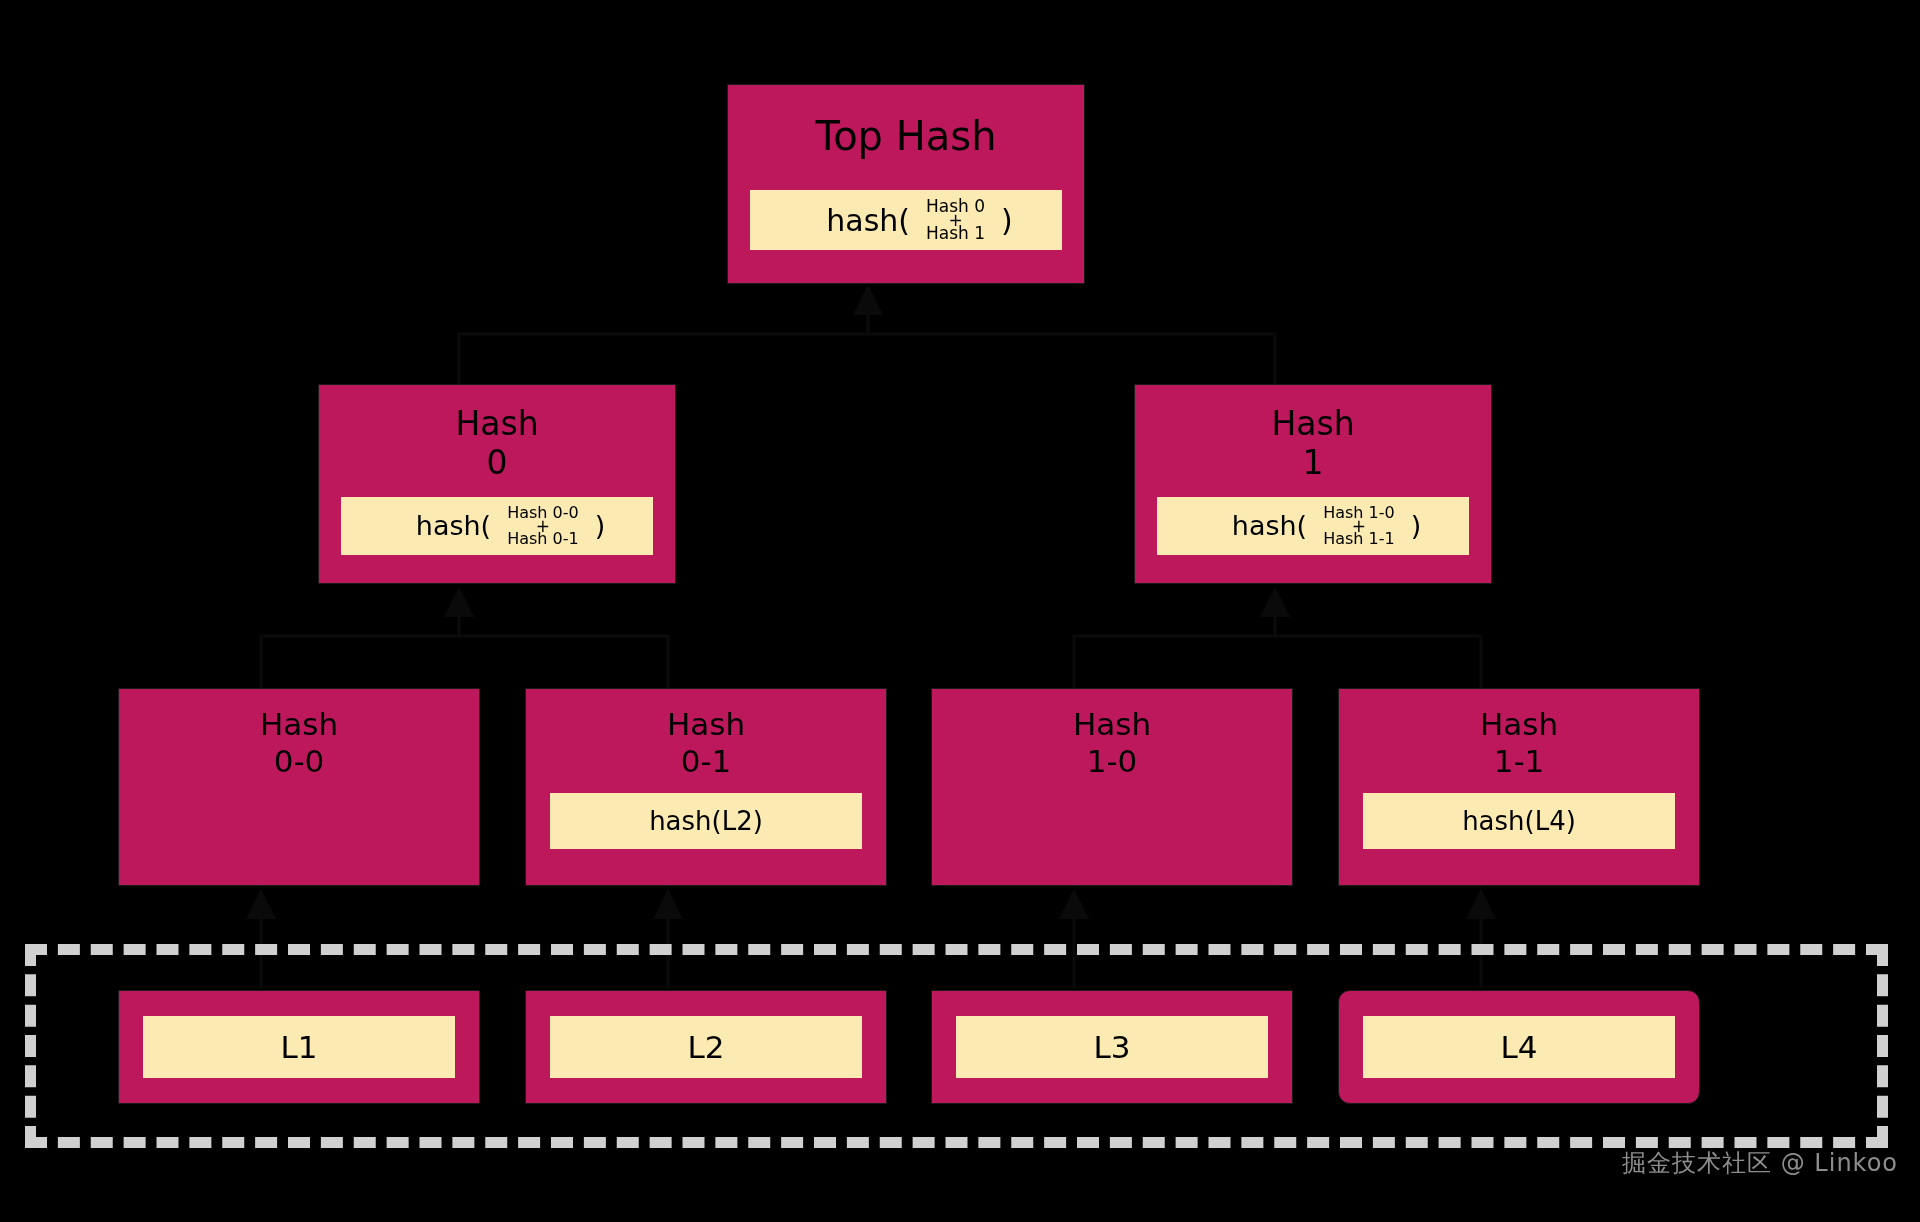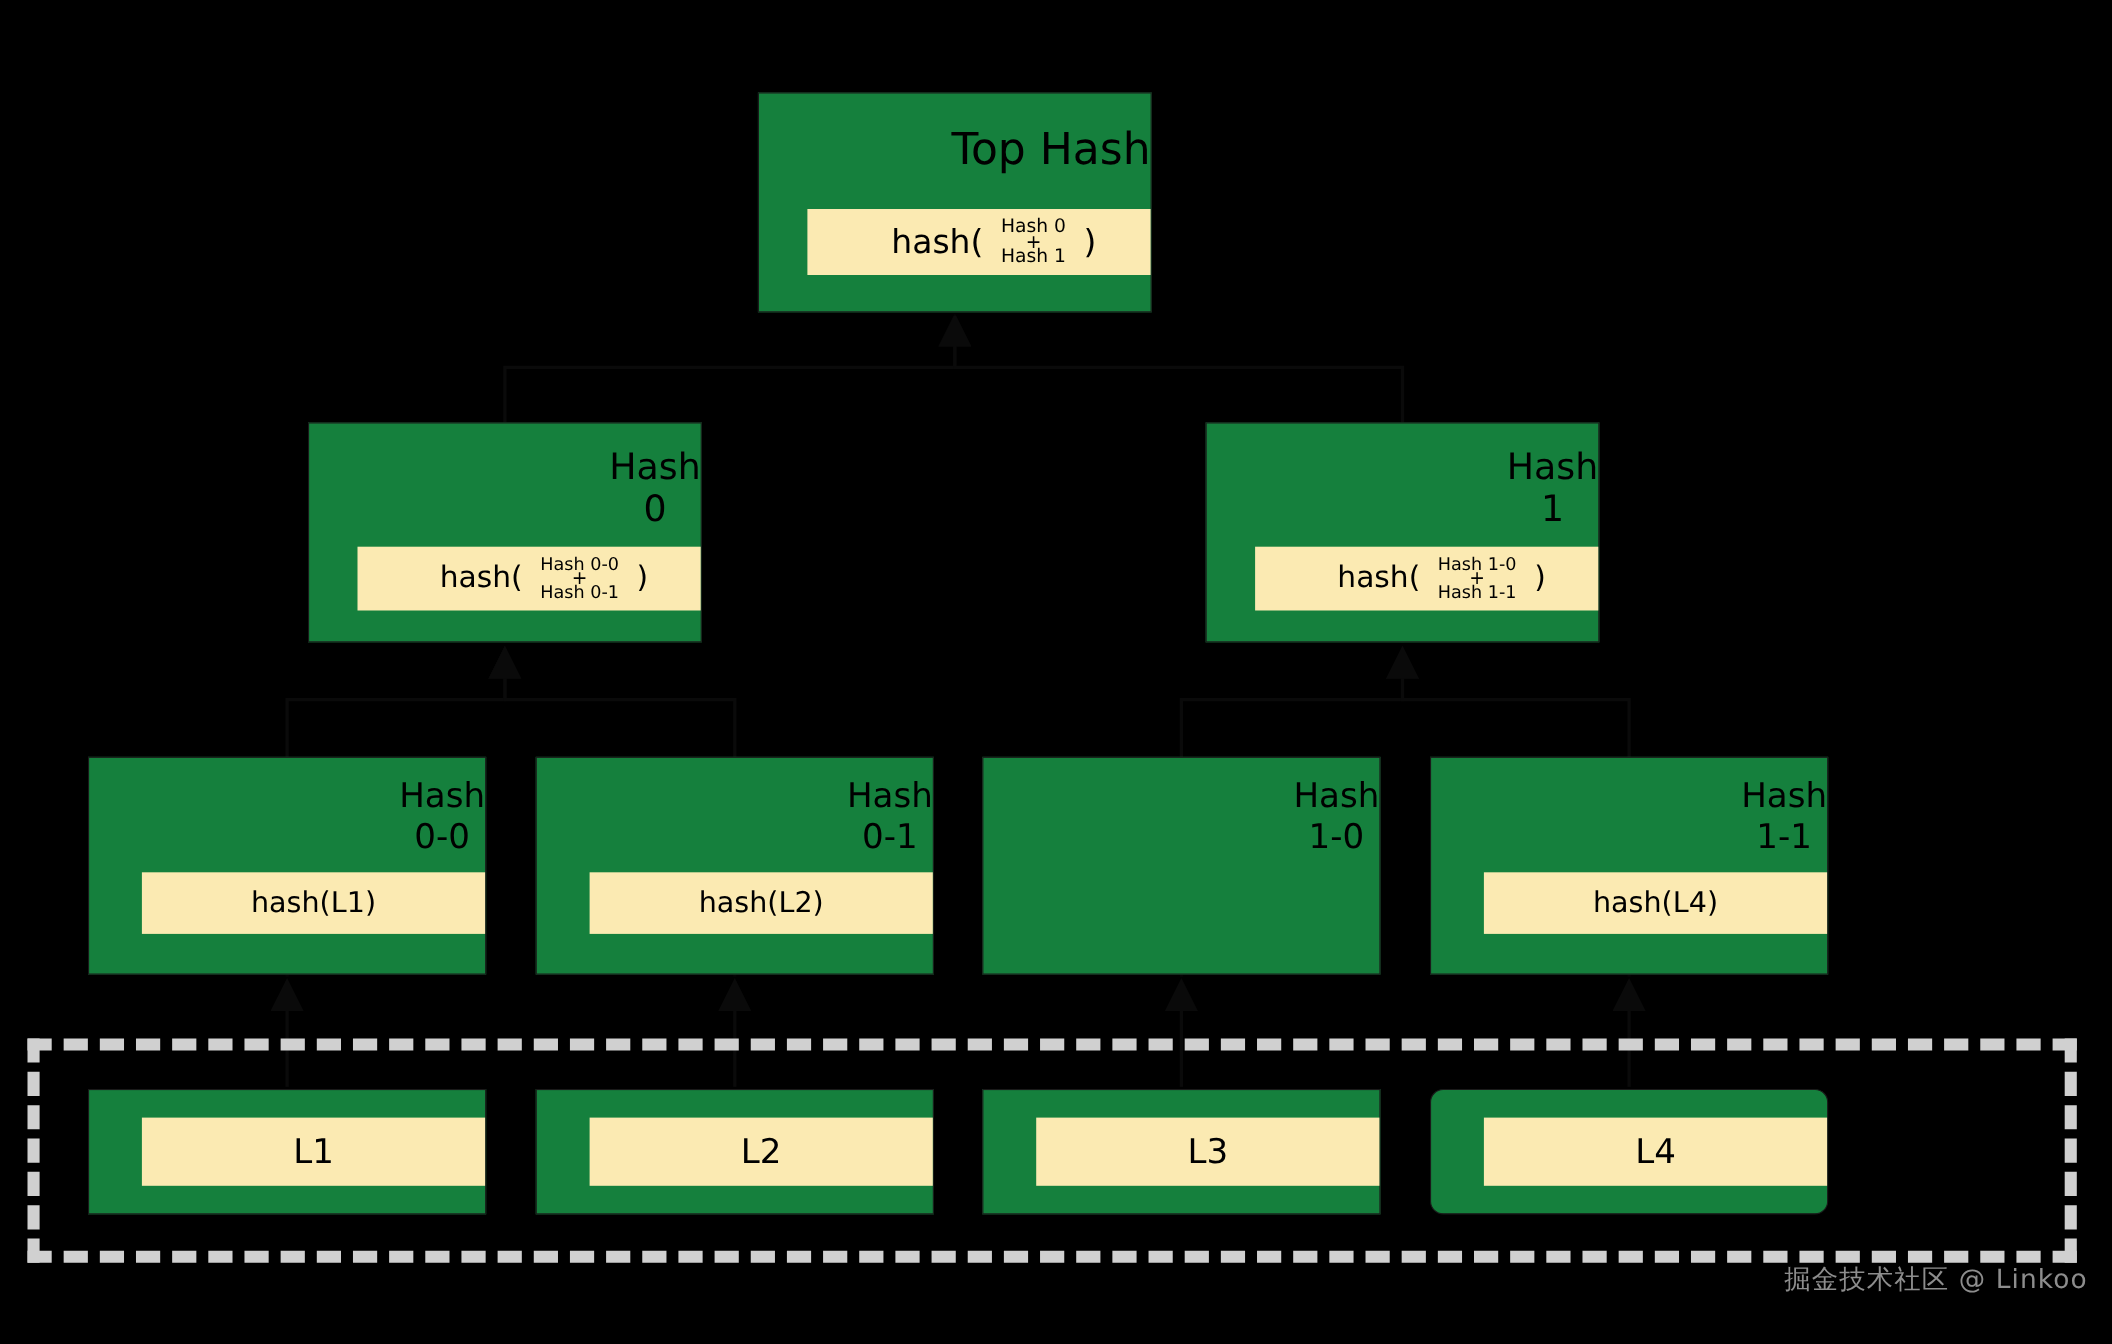--- a/index.html
+++ b/index.html
@@ -18,27 +18,28 @@
 
   #stage {
     position: absolute;
     inset: 0;
     background: #000000;
   }
 
   
   .node {
     position: absolute;
-    background: #15803d;
+    background: #be185d;
     border: 1px solid #1a1a1a;
     box-shadow: 3px 3px 0 rgba(0,0,0,0.55);
     box-sizing: border-box;
     display: flex;
     flex-direction: column;
-    align-items: flex-end;
+    align-items: center;
+    margin-left: 38px;
   }
 
   .node-title {
     text-align: center;
     color: #000000;
     line-height: 1.18;
     white-space: pre-line;
     font-weight: 400;
   }
 
@@ -252,21 +253,20 @@
           <span>Hash 1-1</span>
         </span>
         <span class="paren">)</span>
       </div>
     </div>
   </div>
 
   <div class="node leafhash" id="hash-0-0">
     <div class="node-title">Hash
 0-0</div>
-    <div class="hl">hash(L1)</div>
   </div>
 
   <div class="node leafhash" id="hash-0-1">
     <div class="node-title">Hash
 0-1</div>
     <div class="hl">hash(L2)</div>
   </div>
 
   <div class="node leafhash" id="hash-1-0">
     <div class="node-title">Hash

